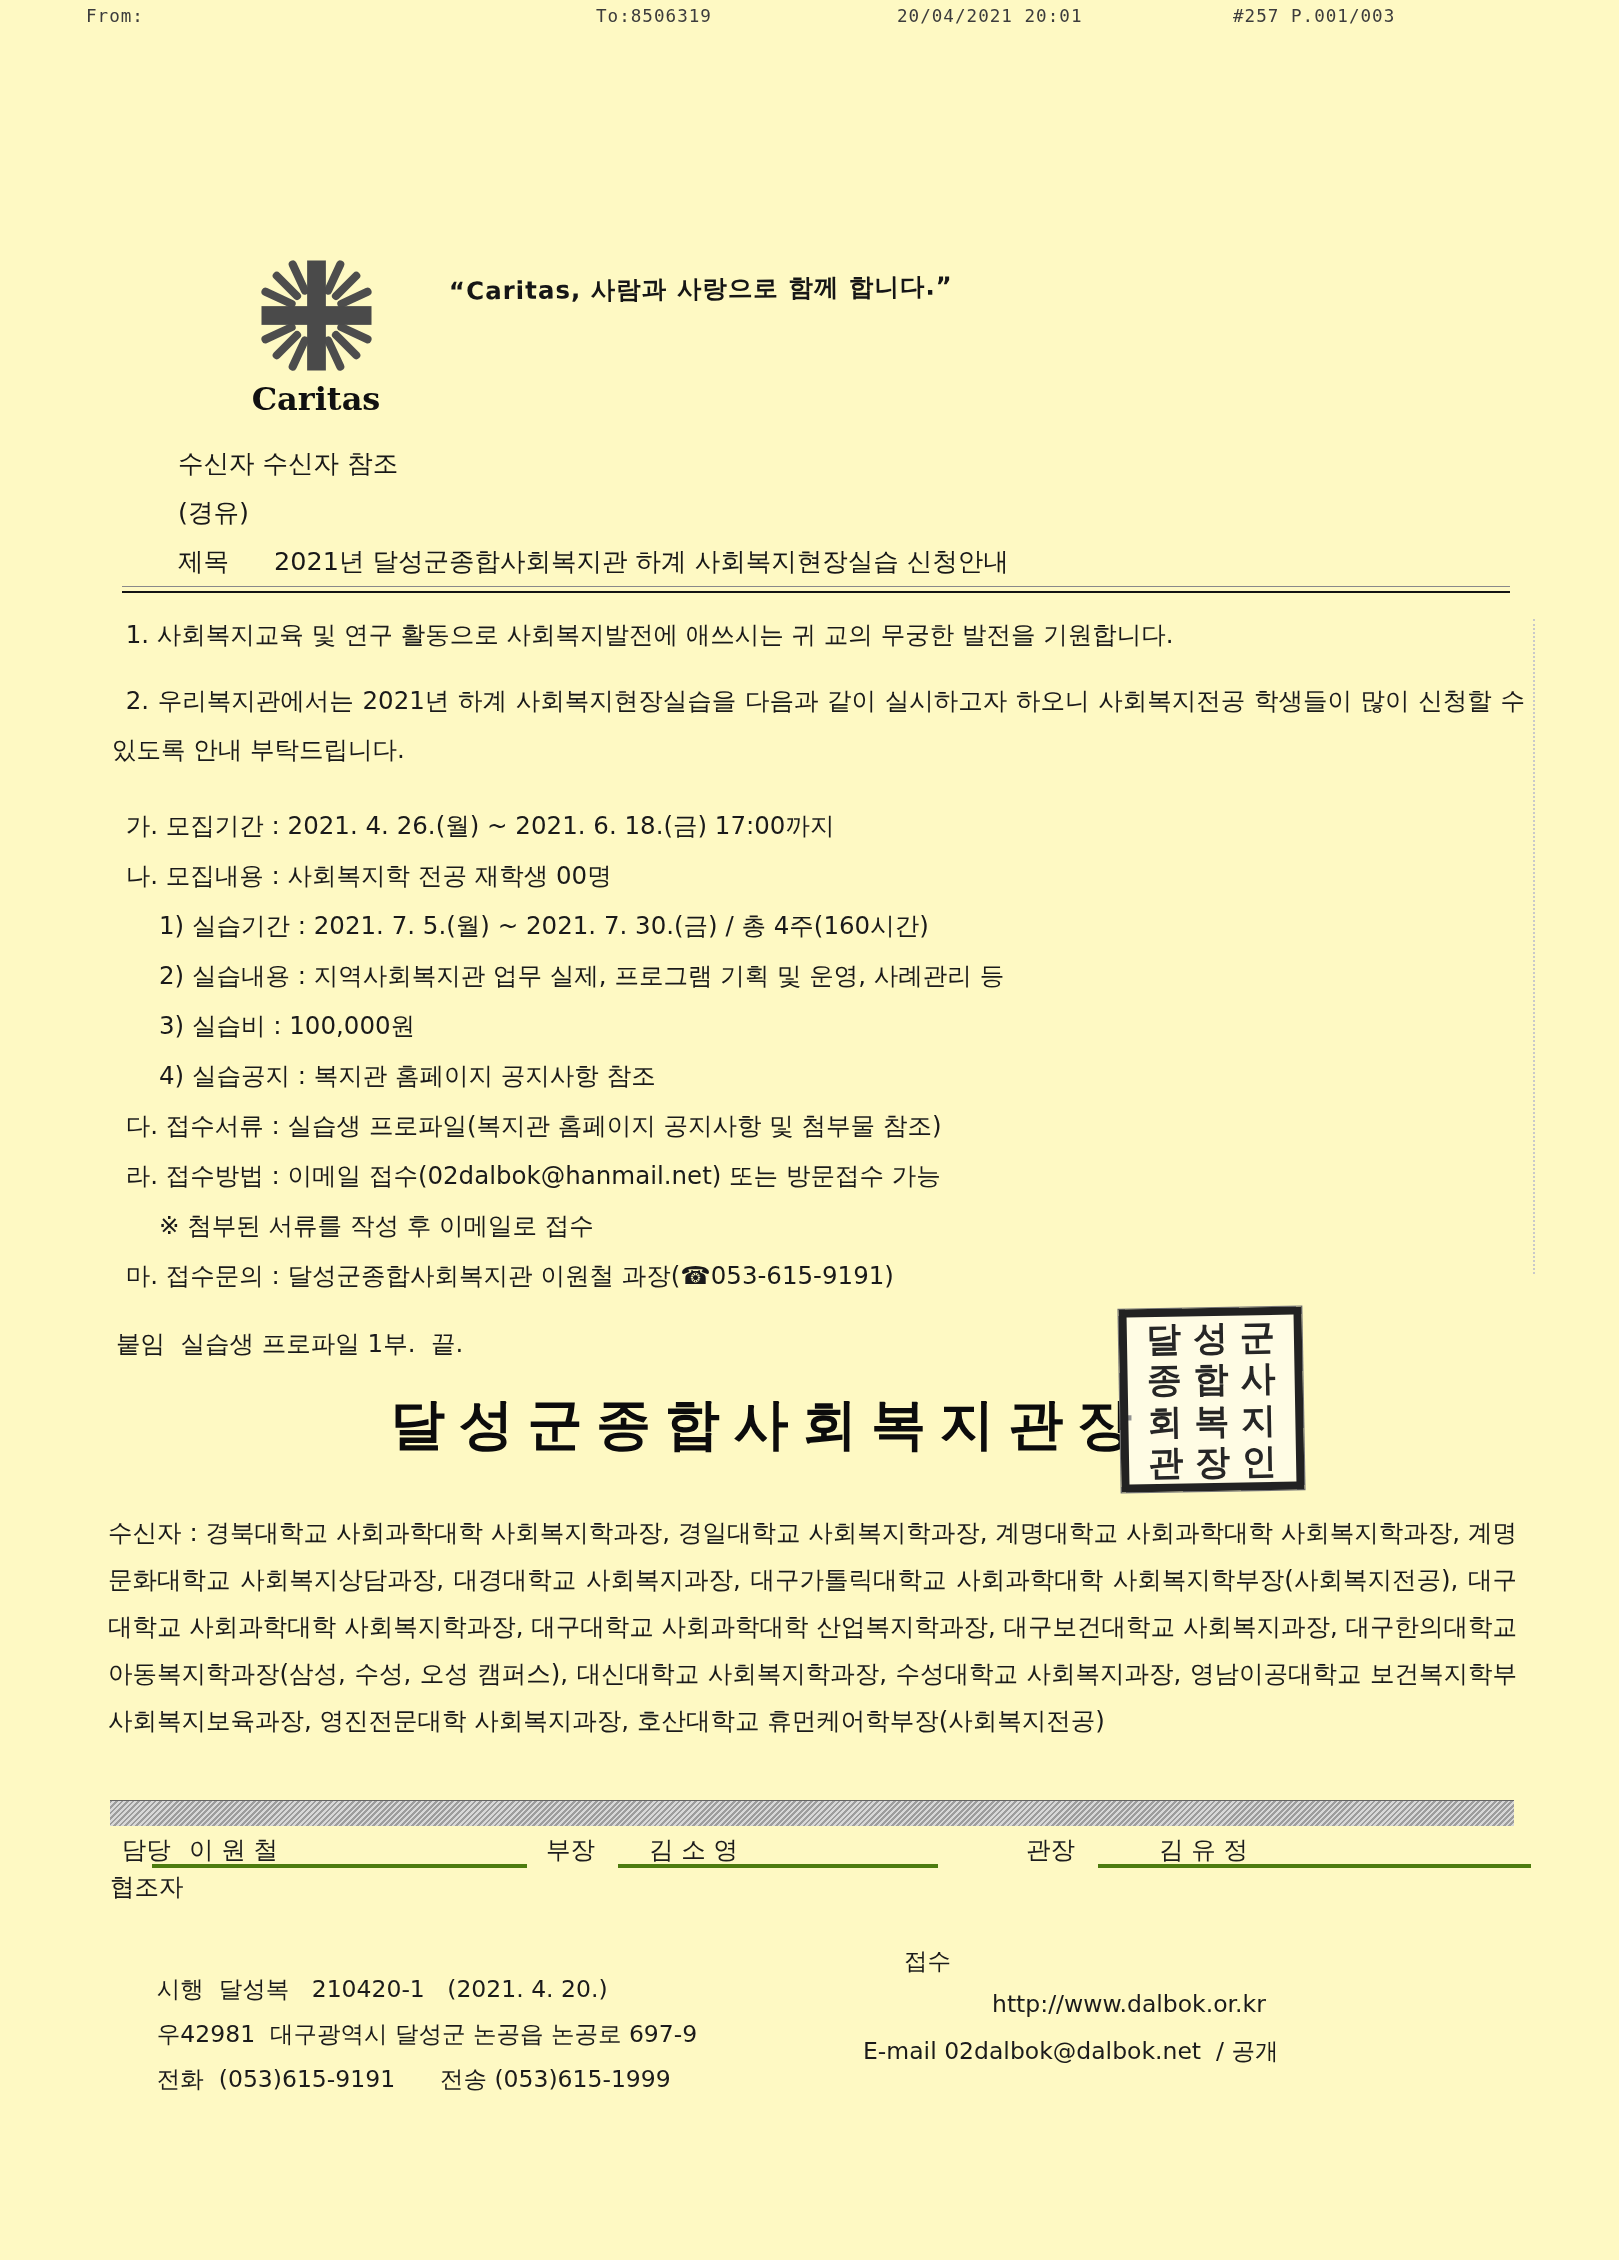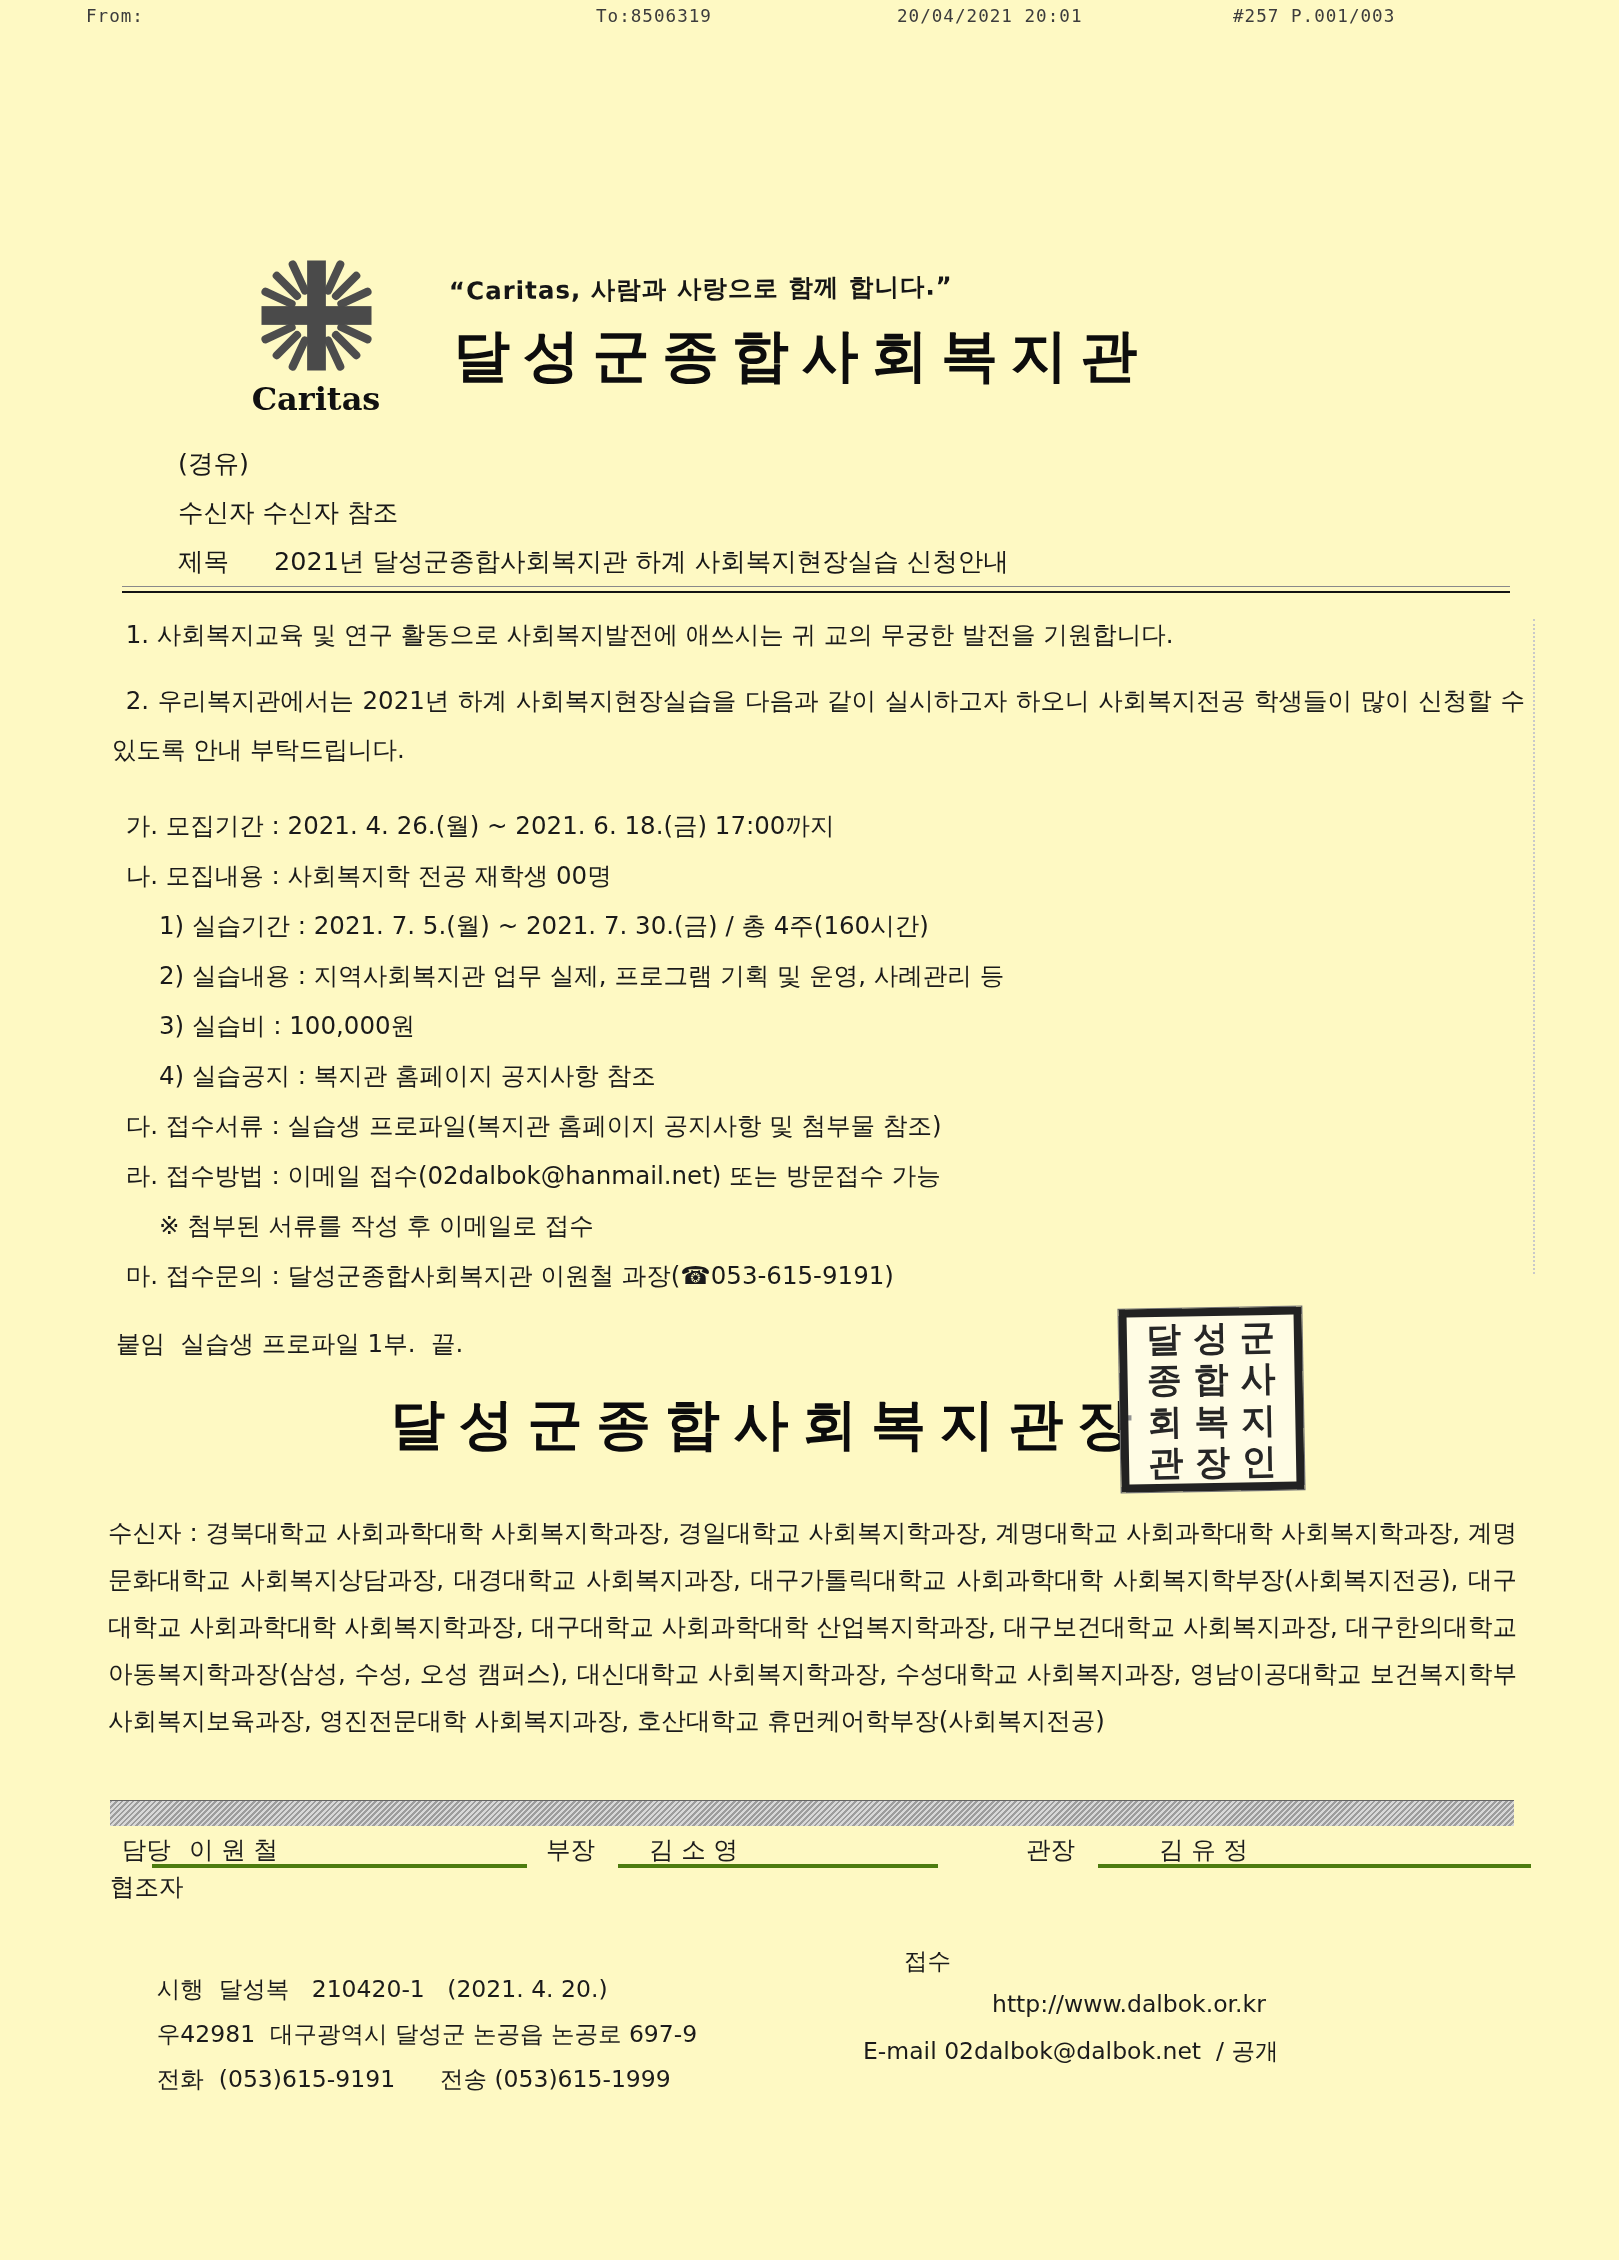--- a/index.html
+++ b/index.html
@@ -107,25 +107,24 @@
           <line x1="65.6" y1="65.6" x2="81.8" y2="81.8"></line>
           <line x1="69.9" y1="59.3" x2="90.8" y2="69.0"></line>
         </g>
         <rect x="42.5" y="6" width="15" height="88" fill="#4a4a4a"></rect>
         <rect x="6" y="42.5" width="88" height="15" fill="#4a4a4a"></rect>
       </svg>
     </span>
     <div class="logo-word">Caritas</div>
   </div>
   <div class="slogan">“Caritas, 사람과 사랑으로 함께 합니다.”</div>
-  <div class="org-title">달성군종합사회복지관</div>
 
   <div class="meta">
+    <div>수신자 수신자 참조</div>
     <div>(경유)</div>
-    <div>수신자 수신자 참조</div>
     <div class="subject-row">
       <span class="subject-label">제목</span>
       <span>2021년 달성군종합사회복지관 하계 사회복지현장실습 신청안내</span>
     </div>
   </div>
 
   <div class="rule"></div>
 
   <div class="body">
     <p class="p1">1. 사회복지교육 및 연구 활동으로 사회복지발전에 애쓰시는 귀 교의 무궁한 발전을 기원합니다.</p>

